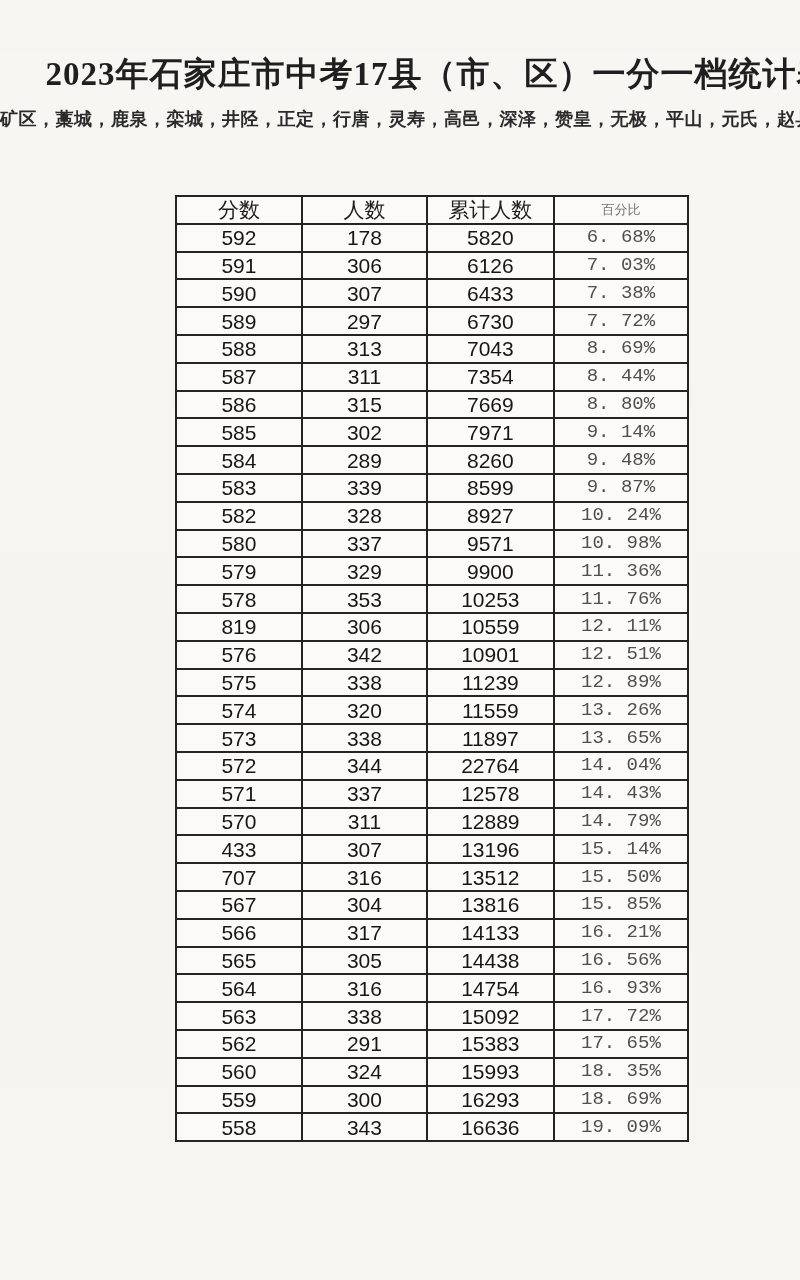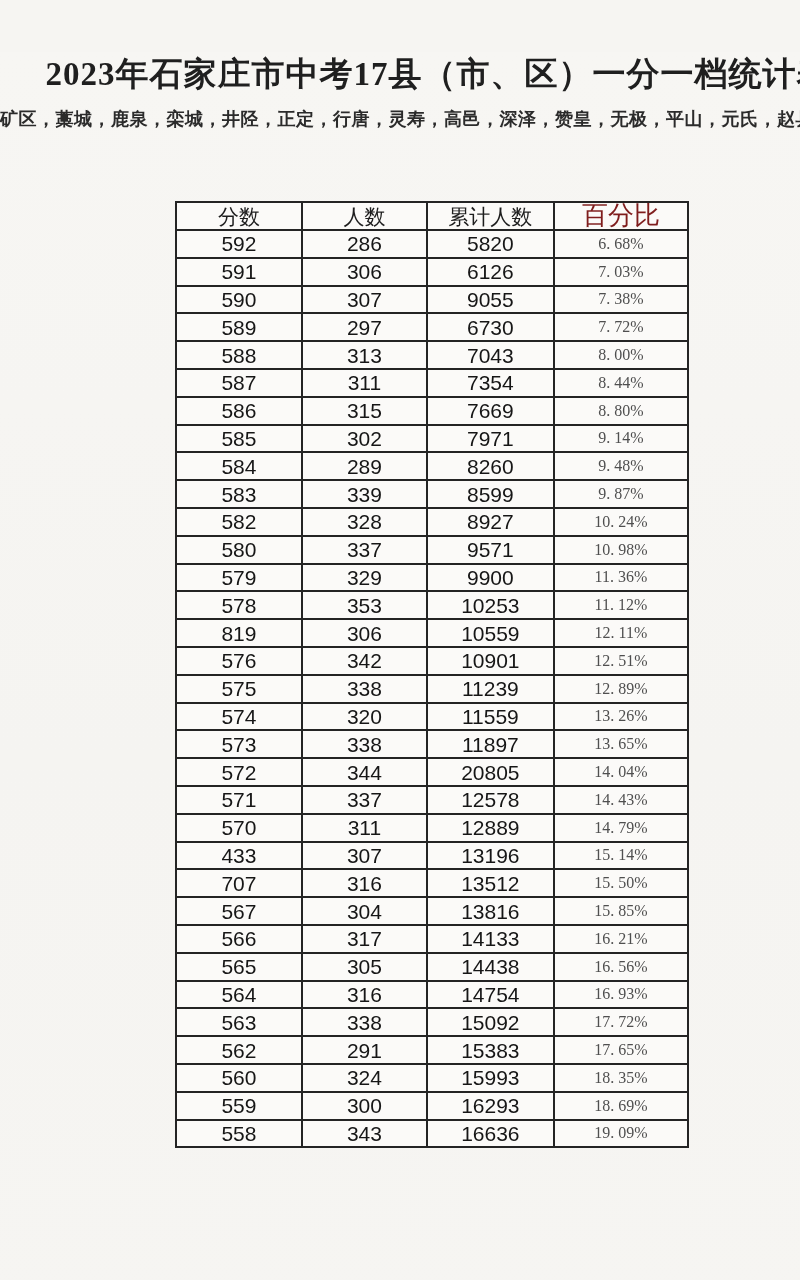--- a/index.html
+++ b/index.html
@@ -32,21 +32,21 @@
     text-align: center;
     font-size: 18px;
     font-weight: bold;
     color: #2b2b2b;
     letter-spacing: 0.5px;
     white-space: nowrap;
   }
   table.score-table {
     position: absolute;
     left: 175px;
-    top: 149px;
+    top: 143px;
     width: 514px;
     border-collapse: collapse;
     table-layout: fixed;
     background: #fbfaf8;
   }
   .score-table col.c1 { width: 24.6%; }
   .score-table col.c2 { width: 24.4%; }
   .score-table col.c3 { width: 24.8%; }
   .score-table col.c4 { width: 26.2%; }
   .score-table th, .score-table td {
@@ -59,31 +59,31 @@
     overflow: hidden;
   }
   .score-table th {
     font-family: "Liberation Sans", sans-serif;
     font-size: 21px;
     font-weight: 400;
     color: #1d1d1d;
   }
   .score-table th.pct-head {
     font-family: Liberation Serif, serif;
-    color: #7f1d1d;
-    font-size: 26px;
+    color: #737373;
+    font-size: 13px;
   }
   .score-table td.num {
     font-family: "Liberation Sans", sans-serif;
     font-size: 21px;
     color: #161616;
   }
   .score-table td.pct {
-    font-family: Liberation Serif, serif;
-    font-size: 16px;
+    font-family: Liberation Mono, monospace;
+    font-size: 19px;
     color: #4f4f4f;
     white-space: pre;
   }
   .page-footer {
     position: absolute;
     top: 1227px;
     left: 27px;
     width: 800px;
     text-align: center;
     font-size: 17px;
@@ -111,47 +111,47 @@
       <tr>
         <th>分数</th>
         <th>人数</th>
         <th>累计人数</th>
         <th class="pct-head">百分比</th>
       </tr>
     </thead>
     <tbody>
         <tr>
           <td class="num">592</td>
-          <td class="num">286</td>
+          <td class="num">178</td>
           <td class="num">5820</td>
           <td class="pct">6. 68%</td>
         </tr>
         <tr>
           <td class="num">591</td>
           <td class="num">306</td>
           <td class="num">6126</td>
           <td class="pct">7. 03%</td>
         </tr>
         <tr>
           <td class="num">590</td>
           <td class="num">307</td>
-          <td class="num">9055</td>
+          <td class="num">6433</td>
           <td class="pct">7. 38%</td>
         </tr>
         <tr>
           <td class="num">589</td>
           <td class="num">297</td>
           <td class="num">6730</td>
           <td class="pct">7. 72%</td>
         </tr>
         <tr>
           <td class="num">588</td>
           <td class="num">313</td>
           <td class="num">7043</td>
-          <td class="pct">8. 00%</td>
+          <td class="pct">8. 69%</td>
         </tr>
         <tr>
           <td class="num">587</td>
           <td class="num">311</td>
           <td class="num">7354</td>
           <td class="pct">8. 44%</td>
         </tr>
         <tr>
           <td class="num">586</td>
           <td class="num">315</td>
@@ -191,21 +191,21 @@
         <tr>
           <td class="num">579</td>
           <td class="num">329</td>
           <td class="num">9900</td>
           <td class="pct">11. 36%</td>
         </tr>
         <tr>
           <td class="num">578</td>
           <td class="num">353</td>
           <td class="num">10253</td>
-          <td class="pct">11. 12%</td>
+          <td class="pct">11. 76%</td>
         </tr>
         <tr>
           <td class="num">819</td>
           <td class="num">306</td>
           <td class="num">10559</td>
           <td class="pct">12. 11%</td>
         </tr>
         <tr>
           <td class="num">576</td>
           <td class="num">342</td>
@@ -226,21 +226,21 @@
         </tr>
         <tr>
           <td class="num">573</td>
           <td class="num">338</td>
           <td class="num">11897</td>
           <td class="pct">13. 65%</td>
         </tr>
         <tr>
           <td class="num">572</td>
           <td class="num">344</td>
-          <td class="num">20805</td>
+          <td class="num">22764</td>
           <td class="pct">14. 04%</td>
         </tr>
         <tr>
           <td class="num">571</td>
           <td class="num">337</td>
           <td class="num">12578</td>
           <td class="pct">14. 43%</td>
         </tr>
         <tr>
           <td class="num">570</td>

